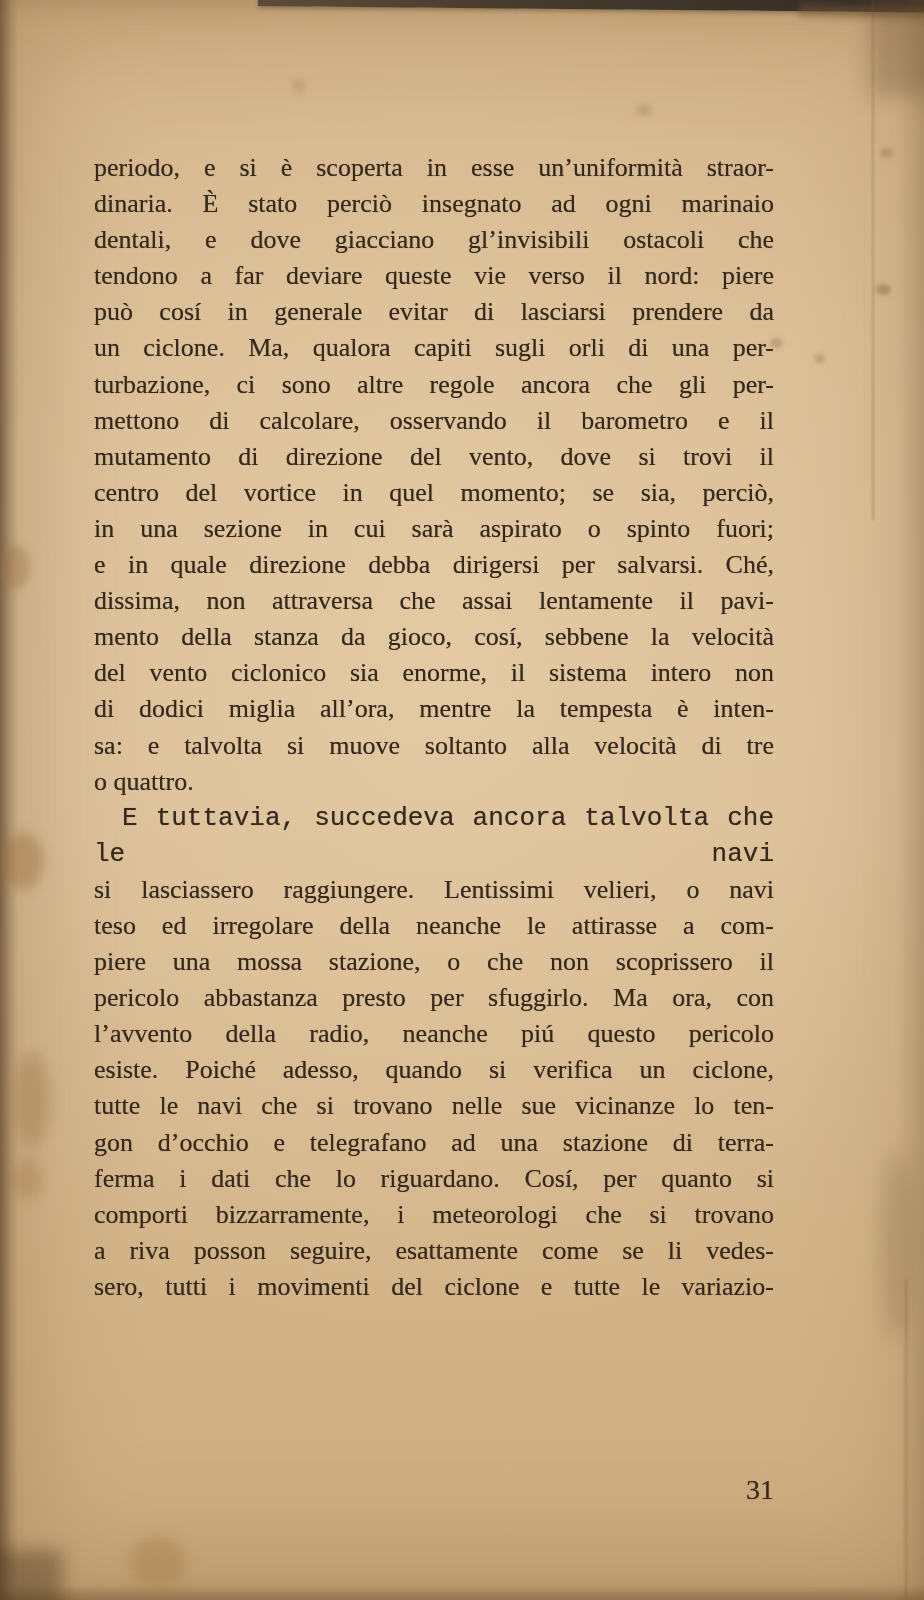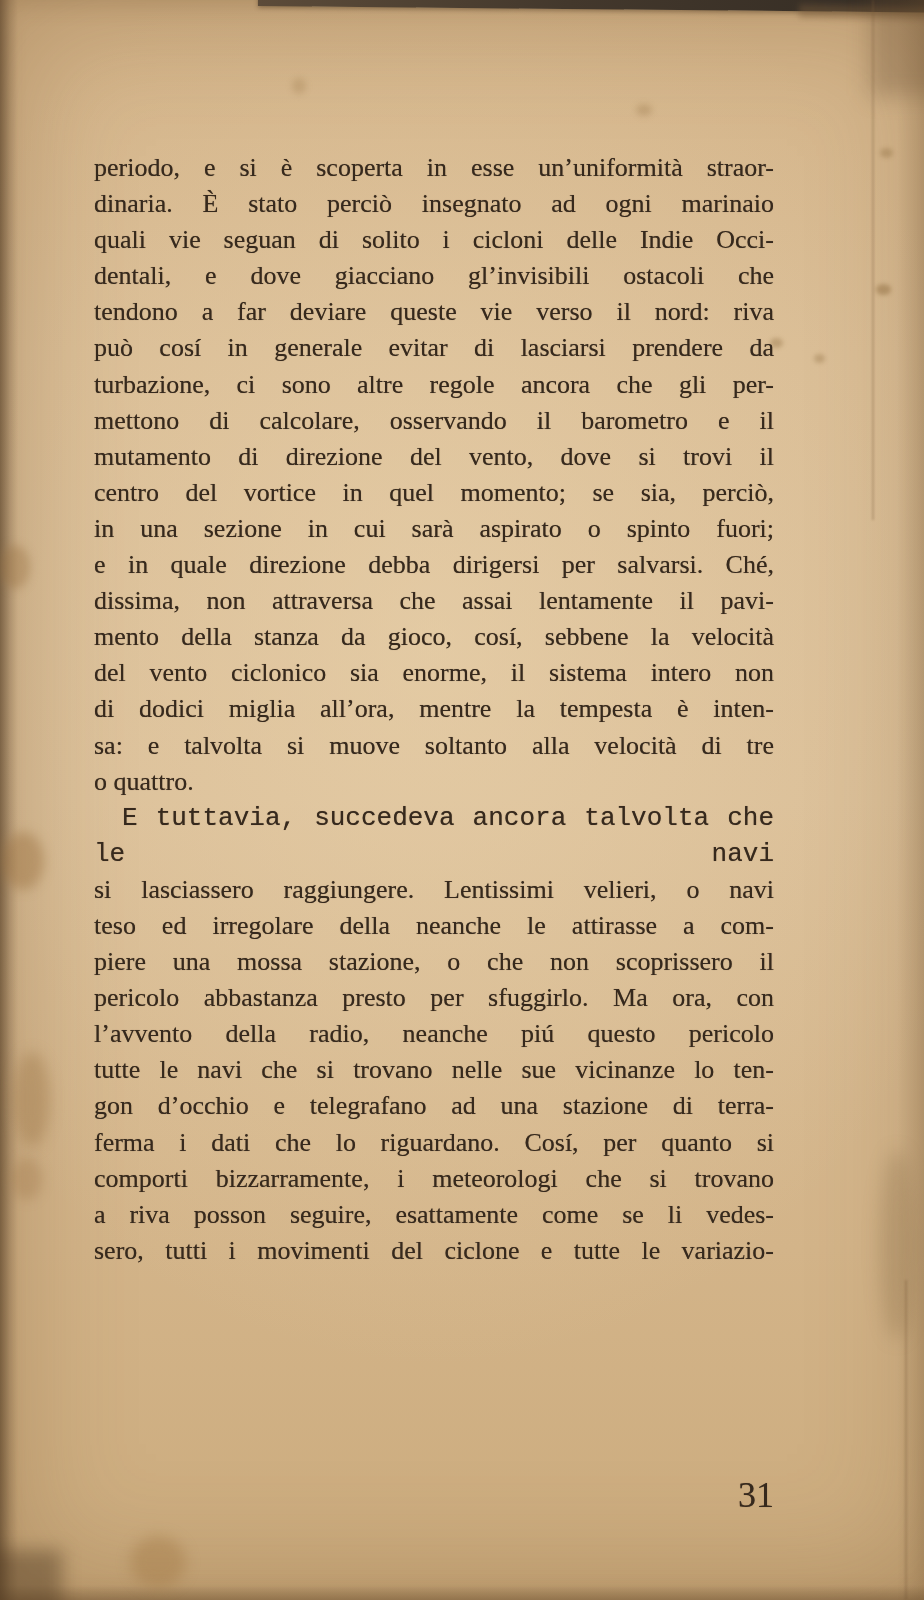--- a/index.html
+++ b/index.html
@@ -106,21 +106,21 @@
   }
   .line.no-justify { text-align-last: left; }
   .line.indent { text-indent: 28px; font-family: Liberation Mono, monospace; }
 
   .page-number {
     position: absolute;
     left: 694px; top: 1474px;
     width: 80px;
     text-align: right;
     color: var(--ink, #36291d);
-    font-size: 36px;
+    font-size: 28px;
     text-shadow: 0 0 0.7px rgba(44,30,14,0.55);
   }
 </style>
 </head>
 <body>
 
 <div class="page">
   <div class="top-edge"></div>
   <div class="top-right-band"></div>
   <div class="corner-tr"></div>
@@ -140,42 +140,43 @@
   <div class="stain s7"></div>
   <div class="stain s8"></div>
   <div class="stain s9"></div>
   <div class="stain s10"></div>
   <div class="stain s11"></div>
   <div class="stain s12"></div>
 
   <div class="text-block" id="text-block">
       <div class="line">periodo, e si è scoperta in esse un’uniformità straor-</div>
       <div class="line">dinaria. È stato perciò insegnato ad ogni marinaio</div>
-      <div class="line">quali vie seguan di solito i cicloni delle Indie Occi-</div>
       <div class="line">dentali, e dove giacciano gl’invisibili ostacoli che</div>
-      <div class="line">tendono a far deviare queste vie verso il nord: riva</div>
+      <div class="line">tendono a far deviare queste vie verso il nord: piere</div>
       <div class="line">può cosí in generale evitar di lasciarsi prendere da</div>
+      <div class="line">un ciclone. Ma, qualora capiti sugli orli di una per-</div>
       <div class="line">turbazione, ci sono altre regole ancora che gli per-</div>
       <div class="line">mettono di calcolare, osservando il barometro e il</div>
       <div class="line">mutamento di direzione del vento, dove si trovi il</div>
       <div class="line">centro del vortice in quel momento; se sia, perciò,</div>
       <div class="line">in una sezione in cui sarà aspirato o spinto fuori;</div>
       <div class="line">e in quale direzione debba dirigersi per salvarsi. Ché,</div>
       <div class="line">dissima, non attraversa che assai lentamente il pavi-</div>
       <div class="line">mento della stanza da gioco, cosí, sebbene la velocità</div>
       <div class="line">del vento ciclonico sia enorme, il sistema intero non</div>
       <div class="line">di dodici miglia all’ora, mentre la tempesta è inten-</div>
       <div class="line">sa: e talvolta si muove soltanto alla velocità di tre</div>
       <div class="line no-justify">o quattro.</div>
       <div class="line indent">E tuttavia, succedeva ancora talvolta che le navi</div>
       <div class="line">si lasciassero raggiungere. Lentissimi velieri, o navi</div>
       <div class="line">teso ed irregolare della neanche le attirasse a com-</div>
       <div class="line">piere una mossa stazione, o che non scoprissero il</div>
       <div class="line">pericolo abbastanza presto per sfuggirlo. Ma ora, con</div>
       <div class="line">l’avvento della radio, neanche piú questo pericolo</div>
+      <div class="line">esiste. Poiché adesso, quando si verifica un ciclone,</div>
       <div class="line">tutte le navi che si trovano nelle sue vicinanze lo ten-</div>
       <div class="line">gon d’occhio e telegrafano ad una stazione di terra-</div>
       <div class="line">ferma i dati che lo riguardano. Cosí, per quanto si</div>
       <div class="line">comporti bizzarramente, i meteorologi che si trovano</div>
       <div class="line">a riva posson seguire, esattamente come se li vedes-</div>
       <div class="line">sero, tutti i movimenti del ciclone e tutte le variazio-</div>
     </div>
 
   <div class="page-number">31</div>
 </div>

